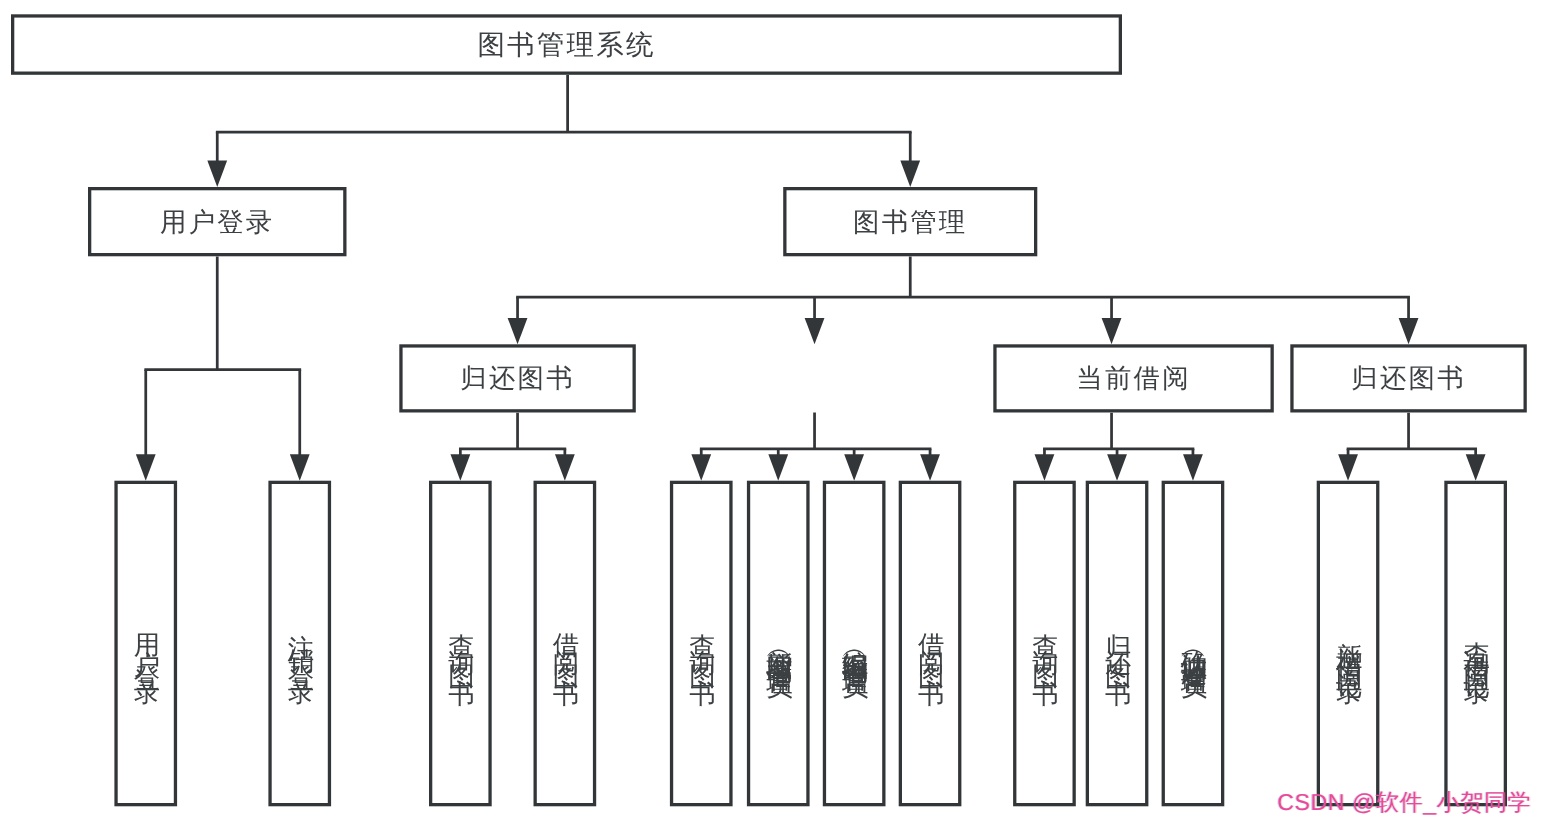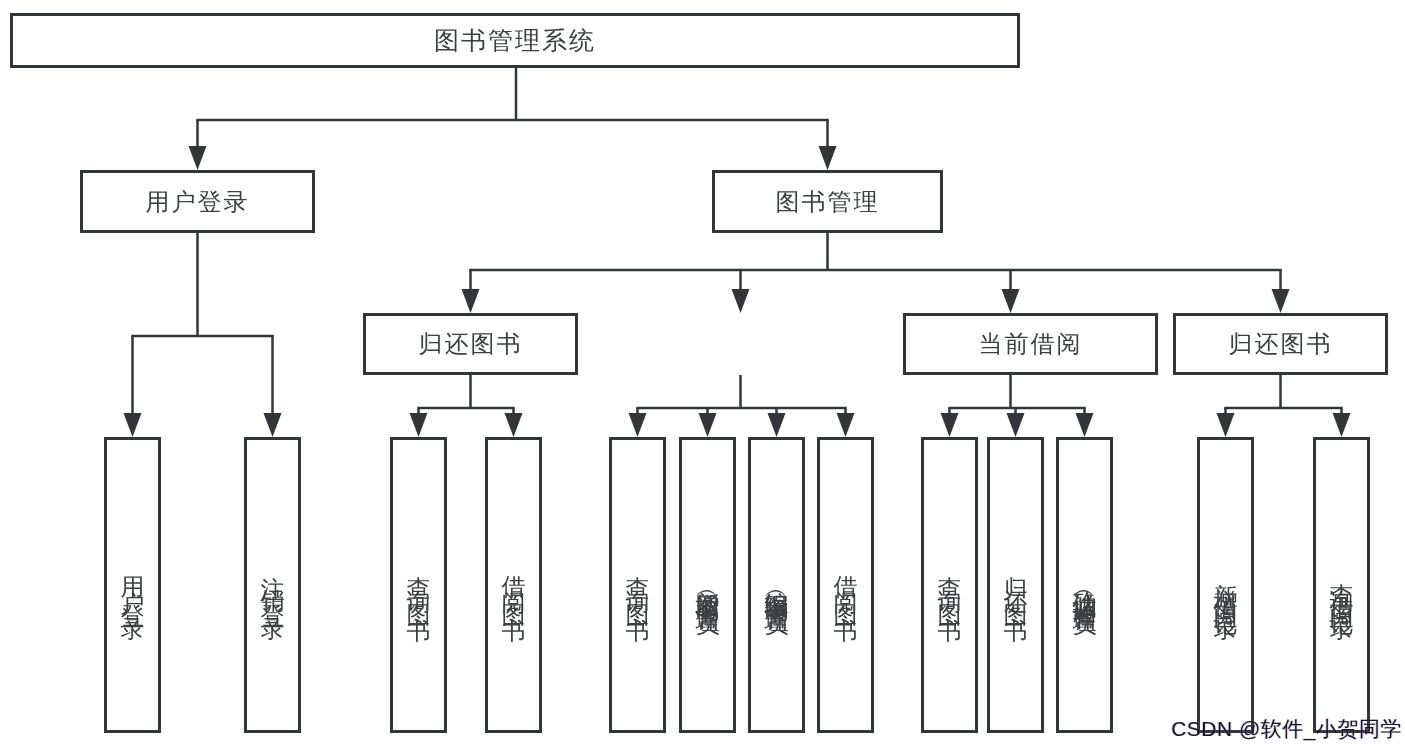--- a/index.html
+++ b/index.html
@@ -31,23 +31,23 @@
     writing-mode:vertical-rl;
     text-orientation:mixed;
     font-size:24px;
     white-space:nowrap;
     color:#3c4043;
   }
   .spread { letter-spacing:14px; }
   .mid    { letter-spacing:7px; }
   .dense  { letter-spacing:3px; }
   #watermark {
-    position:absolute; right:3px; bottom:4px;
+    position:absolute; right:13px; bottom:4px;
     font-size:21px;
-    color:#0f172a;
+    color:#ec4899;
     letter-spacing:0.5px;
     text-shadow:1px 0 0 rgba(231,96,96,0.30), -1px 0 0 rgba(96,120,231,0.30);
   }
 </style>
 </head>
 <body>
 
 <div id="stage">
 
   <svg id="connector-layer" viewBox="0 0 1405 747" xmlns="http://www.w3.org/2000/svg">

